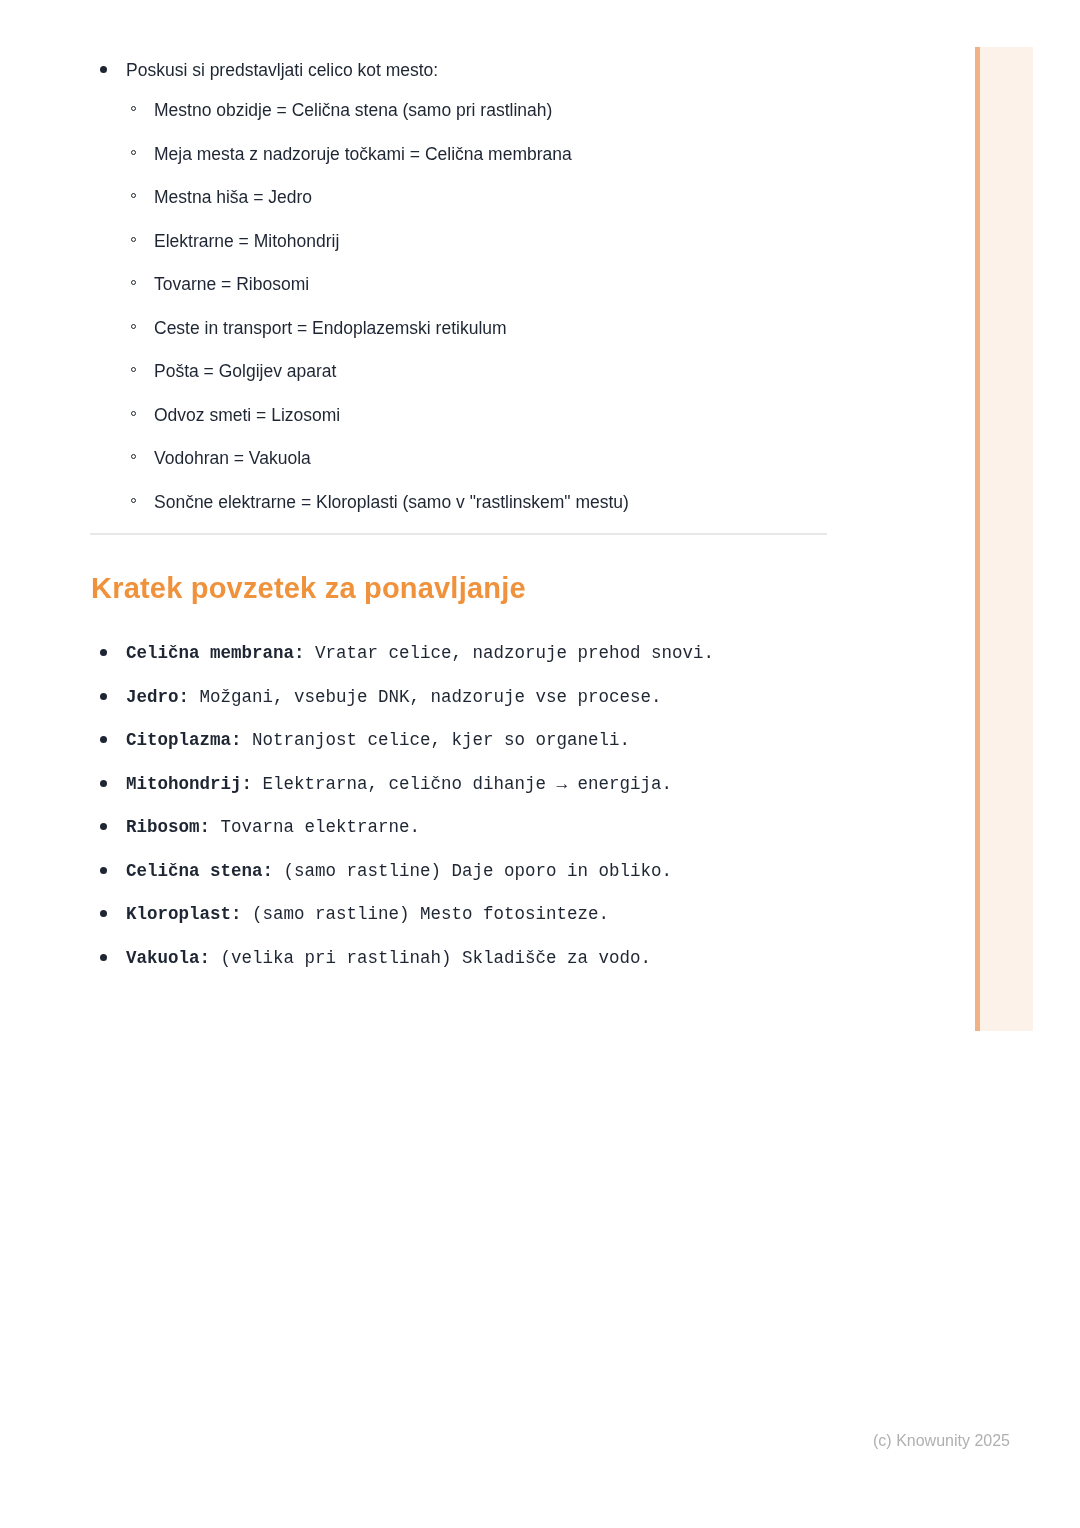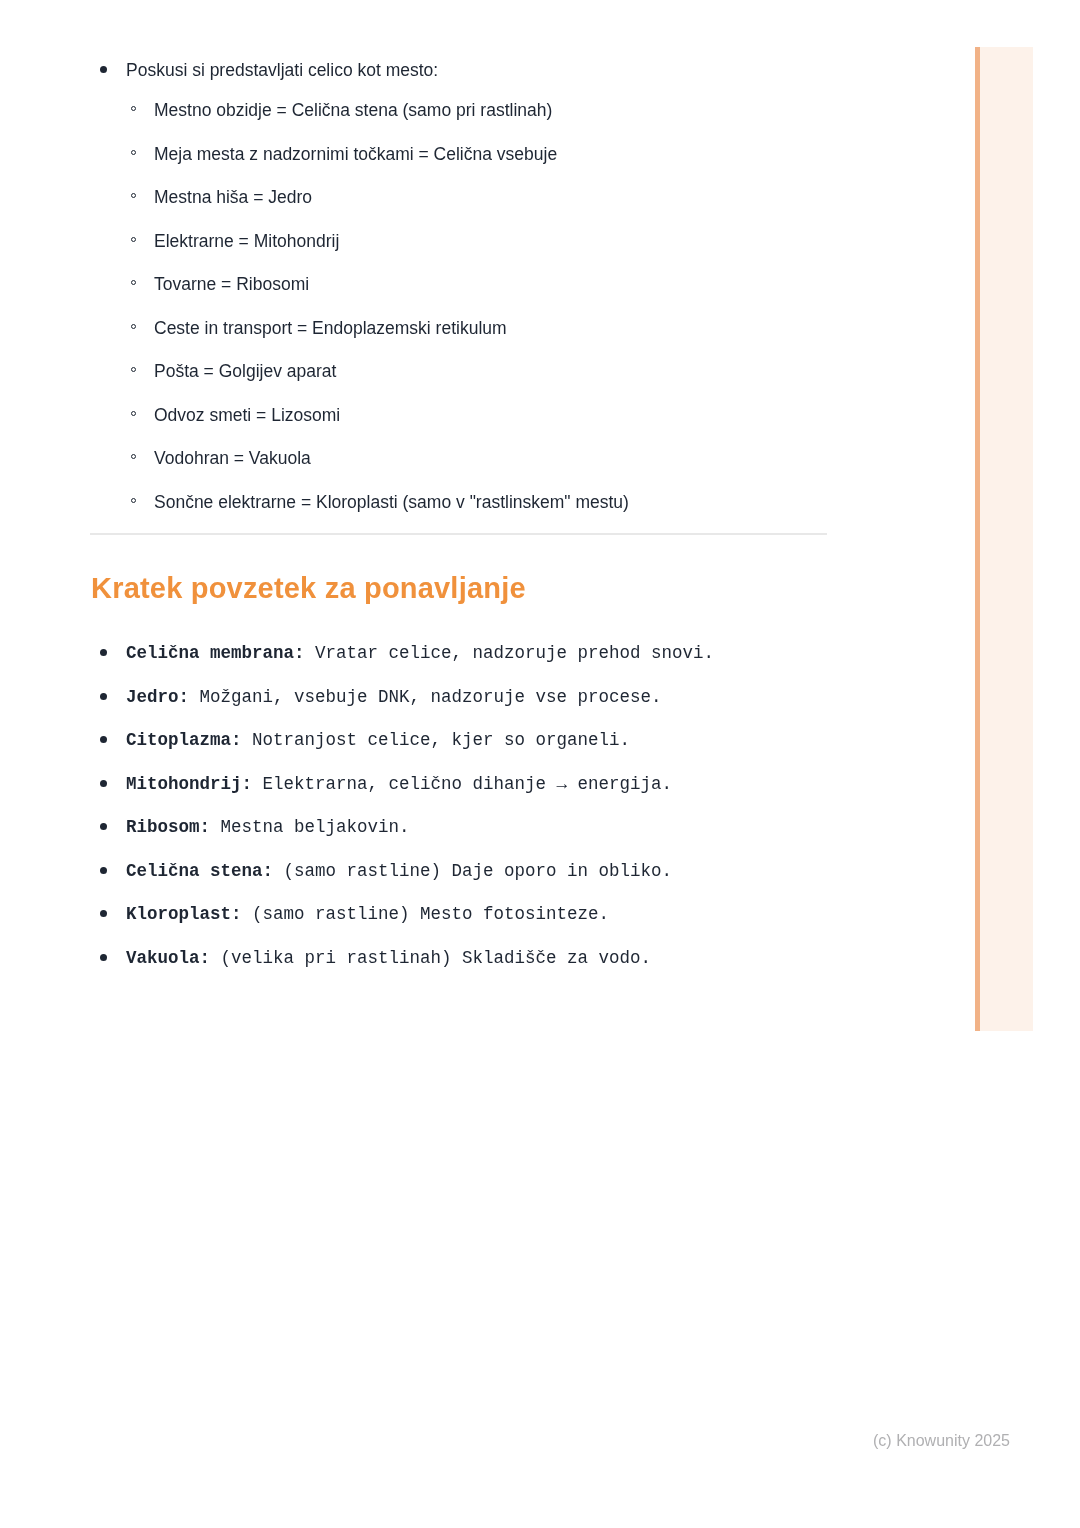--- a/index.html
+++ b/index.html
@@ -101,21 +101,21 @@
       <span class="txt">Poskusi si predstavljati celico kot mesto:</span>
     </div>
 
     <div class="sub-list">
       <div class="row">
         <span class="circle"></span>
         <span class="txt">Mestno obzidje = Celična stena (samo pri rastlinah)</span>
       </div>
       <div class="row">
         <span class="circle"></span>
-        <span class="txt">Meja mesta z nadzornimi točkami = Celična vsebuje</span>
+        <span class="txt">Meja mesta z nadzoruje točkami = Celična membrana</span>
       </div>
       <div class="row">
         <span class="circle"></span>
         <span class="txt">Mestna hiša = Jedro</span>
       </div>
       <div class="row">
         <span class="circle"></span>
         <span class="txt">Elektrarne = Mitohondrij</span>
       </div>
       <div class="row">
@@ -160,21 +160,21 @@
       <div class="row">
         <span class="dot"></span>
         <span class="txt"><b class="term">Citoplazma:</b> <span>Notranjost celice, kjer so organeli.</span></span>
       </div>
       <div class="row">
         <span class="dot"></span>
         <span class="txt"><b class="term">Mitohondrij:</b> <span>Elektrarna, celično dihanje → energija.</span></span>
       </div>
       <div class="row">
         <span class="dot"></span>
-        <span class="txt"><b class="term">Ribosom:</b> <span>Mestna beljakovin.</span></span>
+        <span class="txt"><b class="term">Ribosom:</b> <span>Tovarna elektrarne.</span></span>
       </div>
       <div class="row">
         <span class="dot"></span>
         <span class="txt"><b class="term">Celična stena:</b> <span>(samo rastline) Daje oporo in obliko.</span></span>
       </div>
       <div class="row">
         <span class="dot"></span>
         <span class="txt"><b class="term">Kloroplast:</b> <span>(samo rastline) Mesto fotosinteze.</span></span>
       </div>
       <div class="row">

